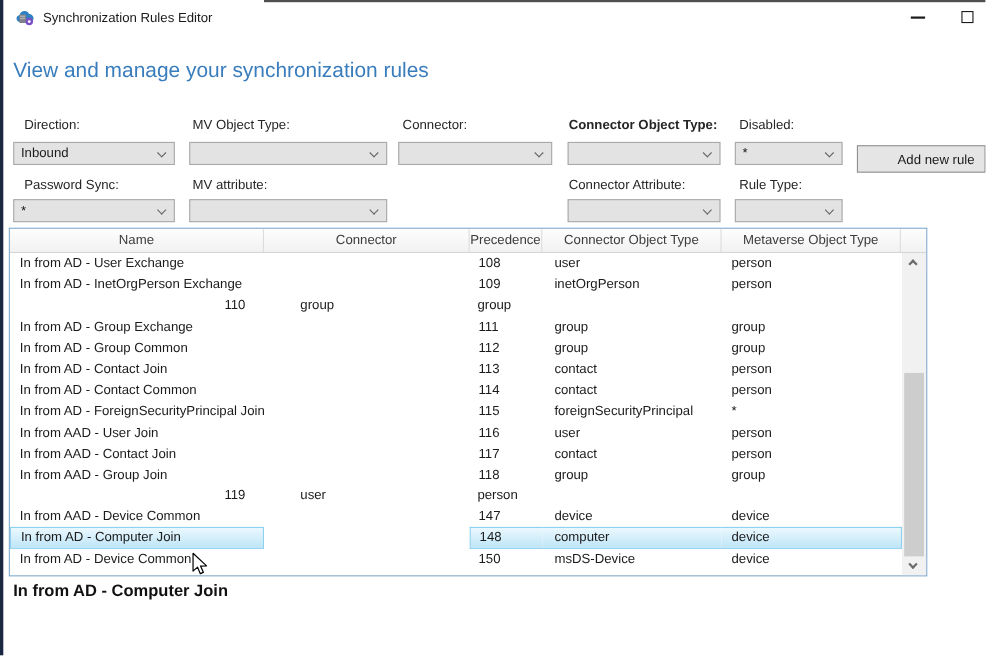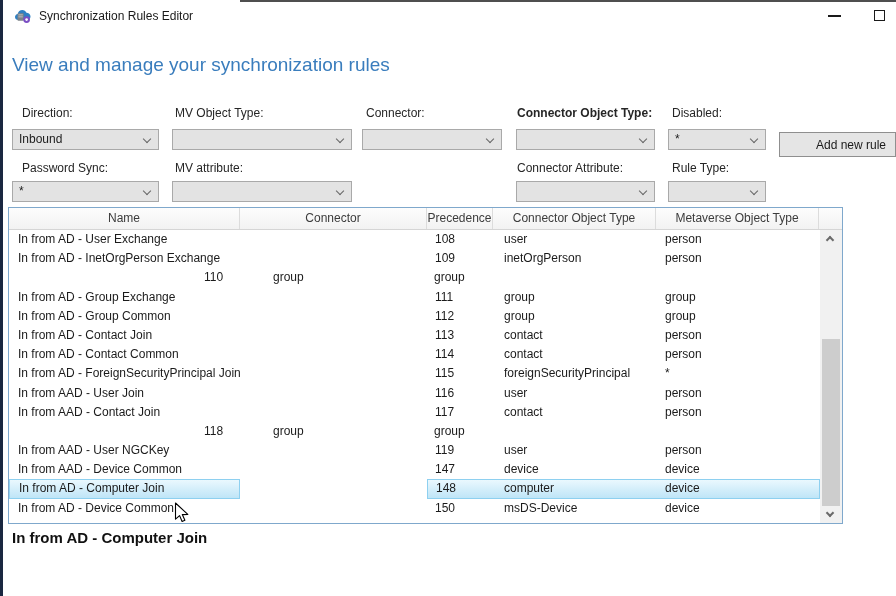--- a/index.html
+++ b/index.html
@@ -230,27 +230,27 @@
     <div class="cell cell-mot">person</div>
   </div>
       <div class="row">
     <div class="cell cell-name">In from AAD - Contact Join</div>
     <div class="cell cell-conn"></div>
     <div class="cell cell-prec">117</div>
     <div class="cell cell-cot">contact</div>
     <div class="cell cell-mot">person</div>
   </div>
       <div class="row">
+    <div class="cell cell-name">In from AAD - Group Join</div>
     <div class="cell cell-conn"></div>
     <div class="cell cell-prec">118</div>
     <div class="cell cell-cot">group</div>
     <div class="cell cell-mot">group</div>
   </div>
       <div class="row">
-    <div class="cell cell-name">In from AAD - User NGCKey</div>
     <div class="cell cell-conn"></div>
     <div class="cell cell-prec">119</div>
     <div class="cell cell-cot">user</div>
     <div class="cell cell-mot">person</div>
   </div>
       <div class="row">
     <div class="cell cell-name">In from AAD - Device Common</div>
     <div class="cell cell-conn"></div>
     <div class="cell cell-prec">147</div>
     <div class="cell cell-cot">device</div>

